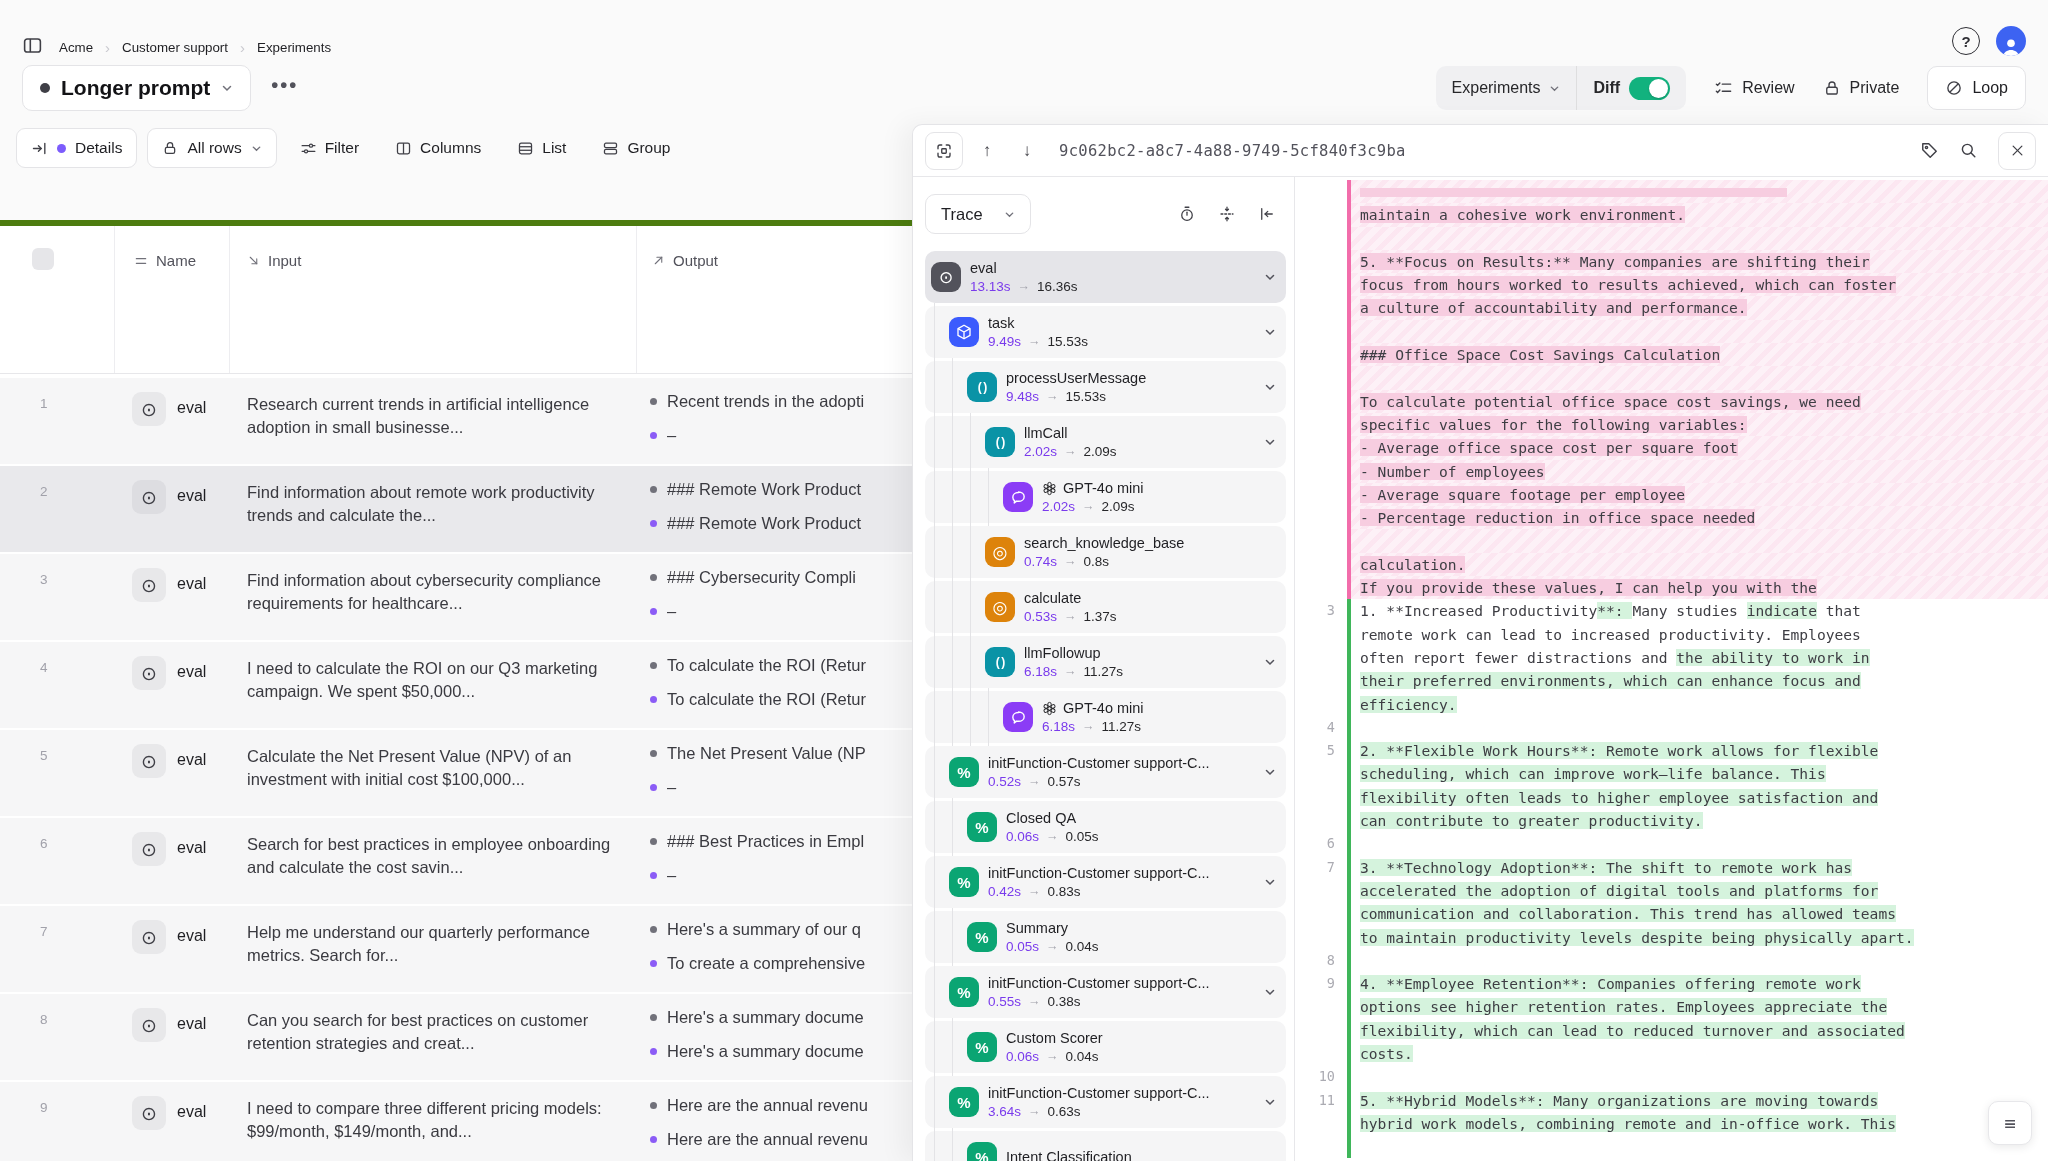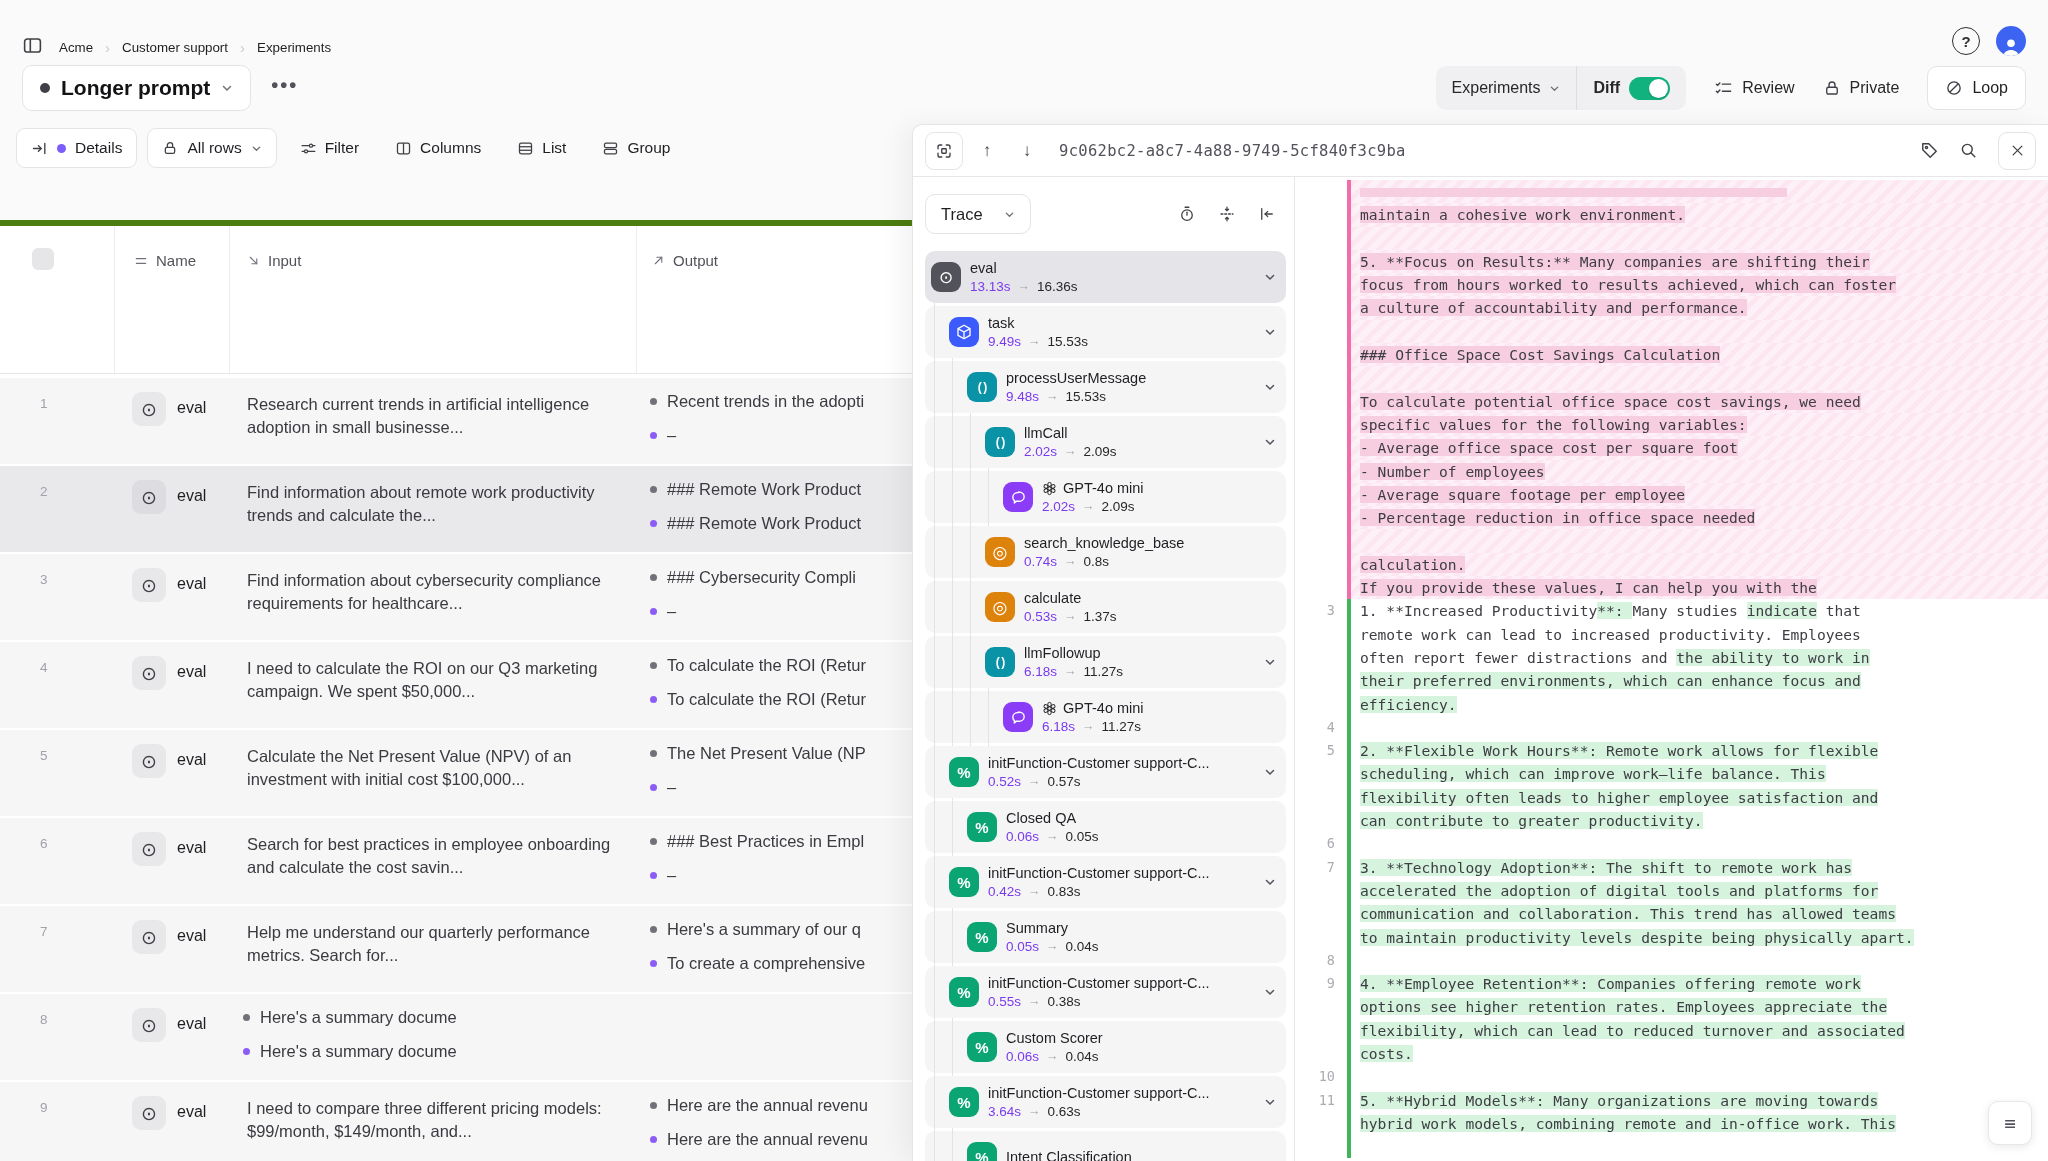--- a/index.html
+++ b/index.html
@@ -421,20 +421,21 @@
                 <span>To create a comprehensive</span>
               </div>
             </div>
           </div>
           <div class="trow">
             <div class="c-num">8</div>
             <div class="c-name">
               <span class="eval-chip">⊙</span>
               <span class="nm">eval</span>
             </div>
+            <div class="c-input">Can you search for best practices on customer retention strategies and creat...</div>
             <div class="c-out">
               <div class="oline">
                 <span class="odot gray"></span>
                 <span>Here's a summary docume</span>
               </div>
               <div class="oline">
                 <span class="odot purple"></span>
                 <span>Here's a summary docume</span>
               </div>
             </div>

